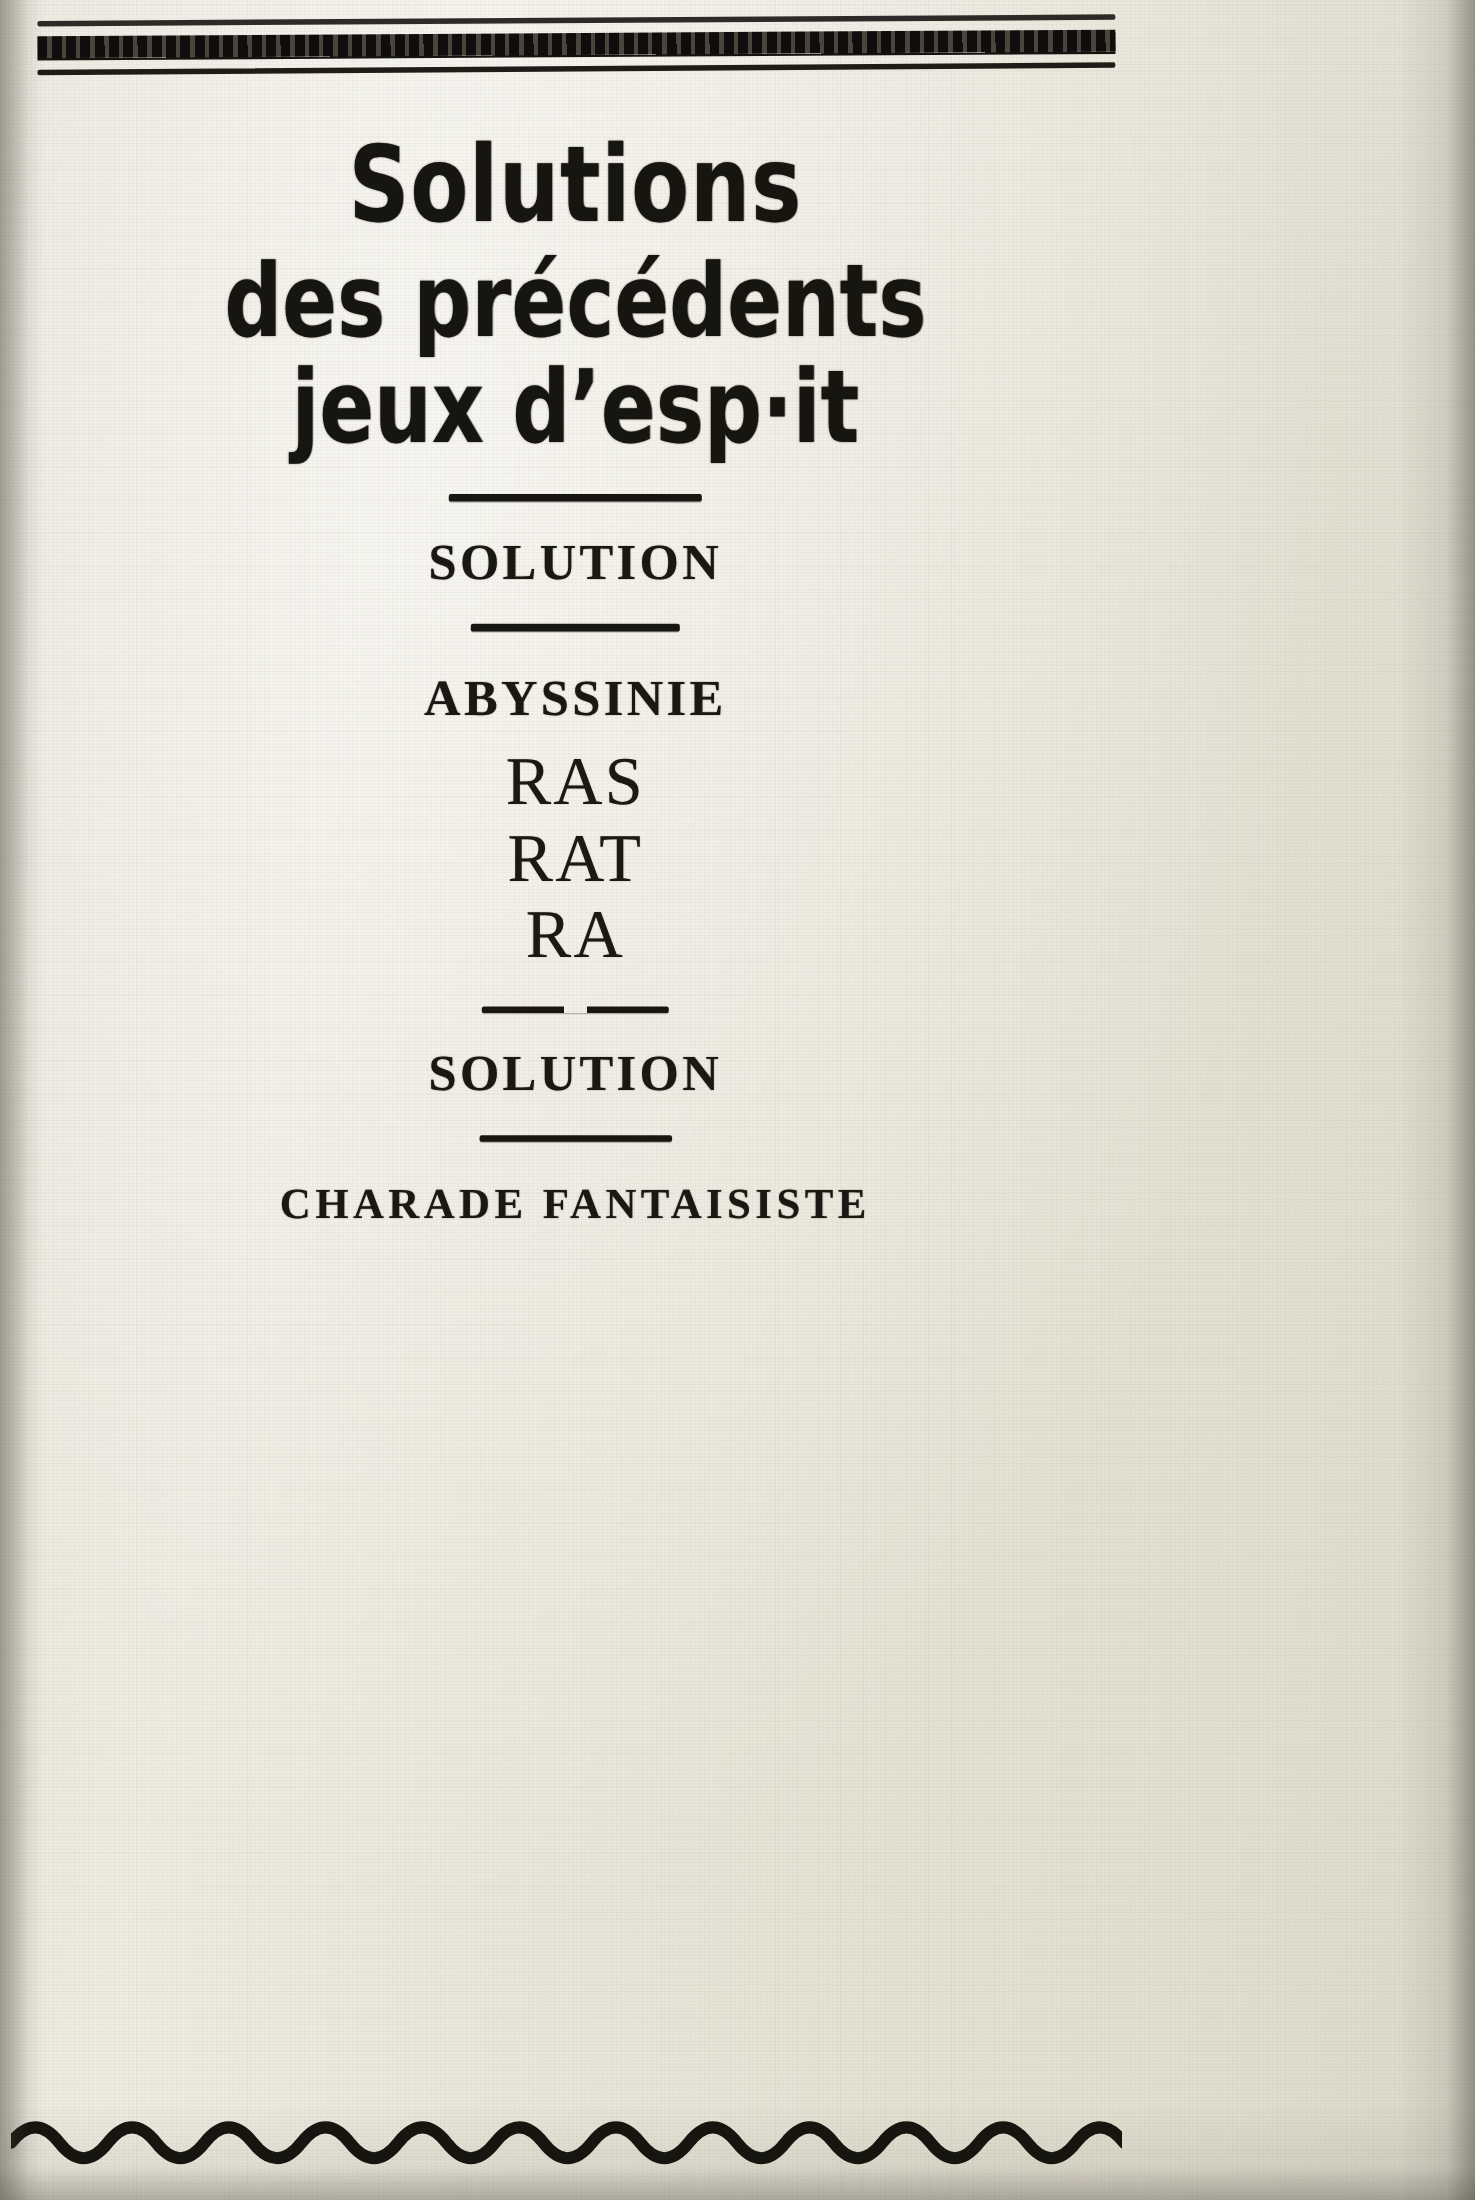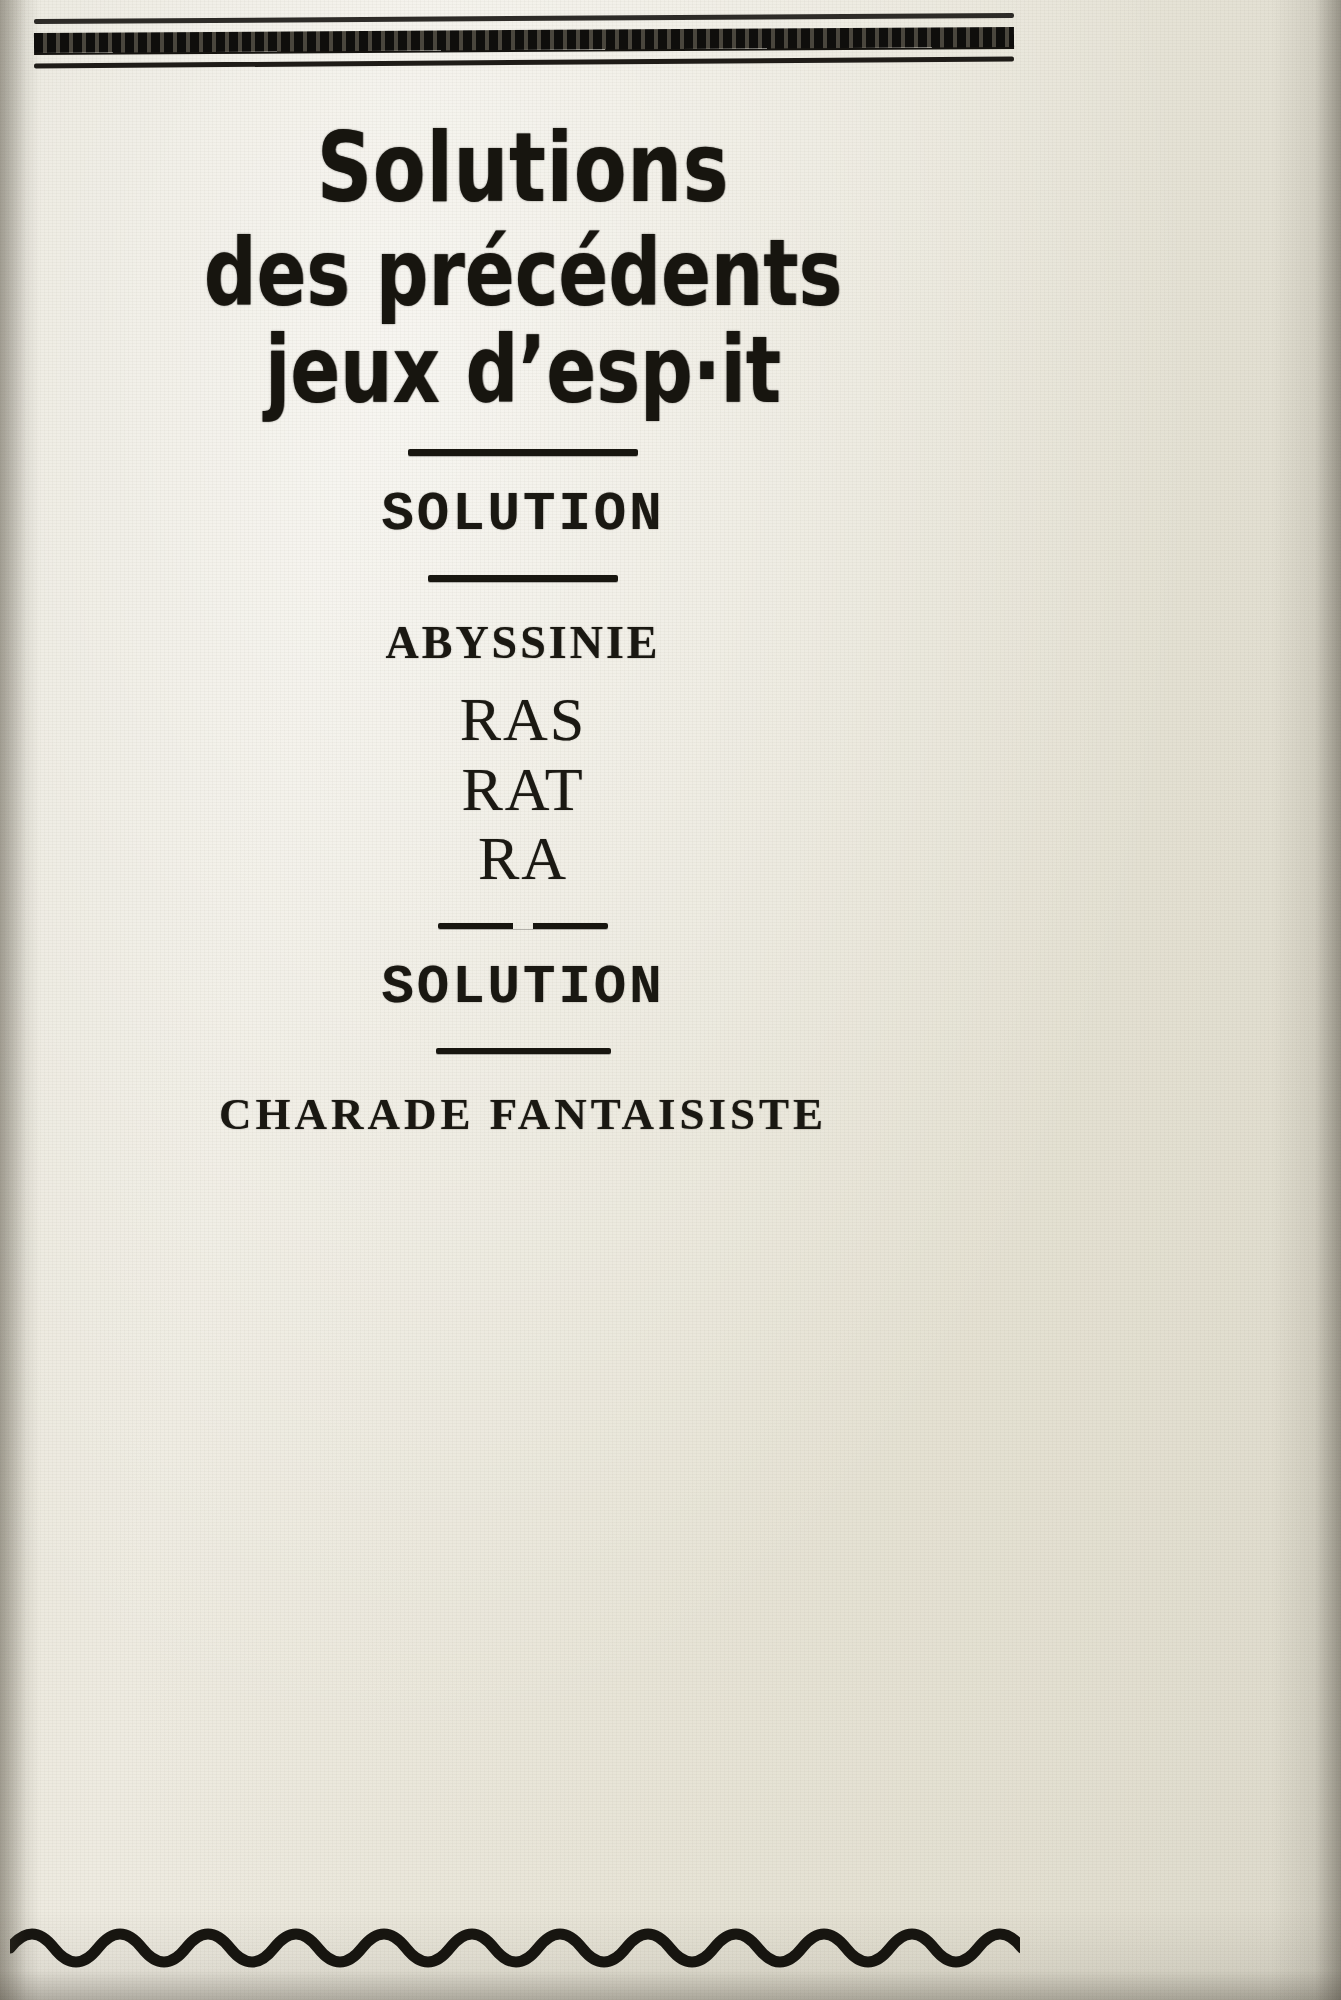--- a/index.html
+++ b/index.html
@@ -125,38 +125,38 @@
   .divider.dotty {
     background:
       linear-gradient(90deg, #181610 0 44%, rgba(0,0,0,0) 44% 56%, #181610 56% 100%);
     height: 6px;
     width: 170px;
   }
 
   
   .section-head {
     text-align: center;
-    font-family: Liberation Mono, monospace;
-    font-weight: 700;
-    font-size: 54px;
+    font-family: Liberation Serif, serif;
+    font-weight: 700;
+    font-size: 46px;
     letter-spacing: 3px;
     color: #1a1812;
     text-shadow: 0 0 1.2px rgba(26,24,18,0.6);
   }
   .puzzle-title {
     text-align: center;
     font-family: "Liberation Serif", serif;
     font-weight: 700;
     font-size: 46px;
     letter-spacing: 3px;
     color: #1a1812;
     margin-top: 34px;
     text-shadow: 0 0 1.2px rgba(26,24,18,0.6);
   }
-  .puzzle-title.wide { letter-spacing: 4px; font-size: 45px; }
+  .puzzle-title.wide { letter-spacing: 4px; font-size: 39px; }
 
   .answers {
     text-align: center;
     margin-top: 16px;
   }
   .answer {
     font-family: "Liberation Serif", serif;
     font-size: 62px;
     line-height: 1.12;
     letter-spacing: 2px;

